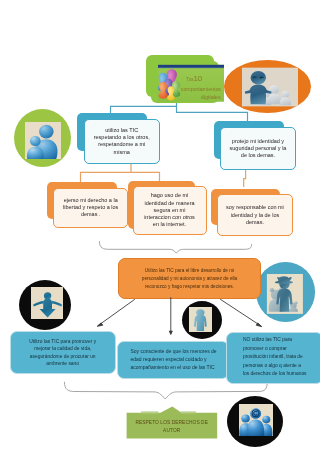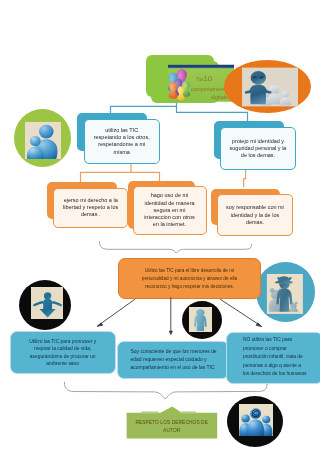--- a/index.html
+++ b/index.html
@@ -45,21 +45,21 @@
     </g>
 
     <path d="M99.4 241.2 C99.4 248.3 103.5 249.2 108.5 249.3 L169 249.3 C172.5 249.3 174 250.3 176.3 253.2 C178.6 250.3 180.1 249.3 183.6 249.3 L244.5 249.3 C249.5 249.2 251.6 248.3 251.6 244" fill="none" stroke="#9b9b9b" stroke-width="0.9"></path>
 
     <path d="M64.4 381.8 C64.4 389.6 68.5 391.3 73.5 391.5 L154 391.9 C158.5 392 160.5 393.8 165.2 399 C169.9 393.8 171.9 392 176.4 391.9 L259.5 391.4 C264.5 391.3 267.3 389.6 267.3 381" fill="none" stroke="#9b9b9b" stroke-width="0.9"></path>
   </svg>
 
   <div class="abs" style="left:146px;top:55px;">
     <div class="abs" style="left:0;top:0;width:68px;height:42px;background:#8DC63F;border-radius:6px;"></div>
     <div class="abs" style="left:4.5px;top:5.5px;width:68.5px;height:42px;background:#8DC63F;border-radius:6px;"></div>
-    <div class="pic" style="left:22px;top:9px;width:66px;height:38.5px;">
+    <div class="pic" style="left:12px;top:9px;width:66px;height:38.5px;">
       <svg width="66" height="38.5" viewBox="0 0 68 38">
         <defs>
           <linearGradient id="gbg" x1="0" y1="0" x2="0" y2="1">
             <stop offset="0" stop-color="#9ac94f"></stop>
               <stop offset="1" stop-color="#8cc043"></stop>
           </linearGradient>
           <radialGradient id="bBlue" cx="0.35" cy="0.3" r="0.8">
             <stop offset="0" stop-color="#8fc9ea"></stop>
               <stop offset="1" stop-color="#2f7dbd"></stop>
           </radialGradient>

